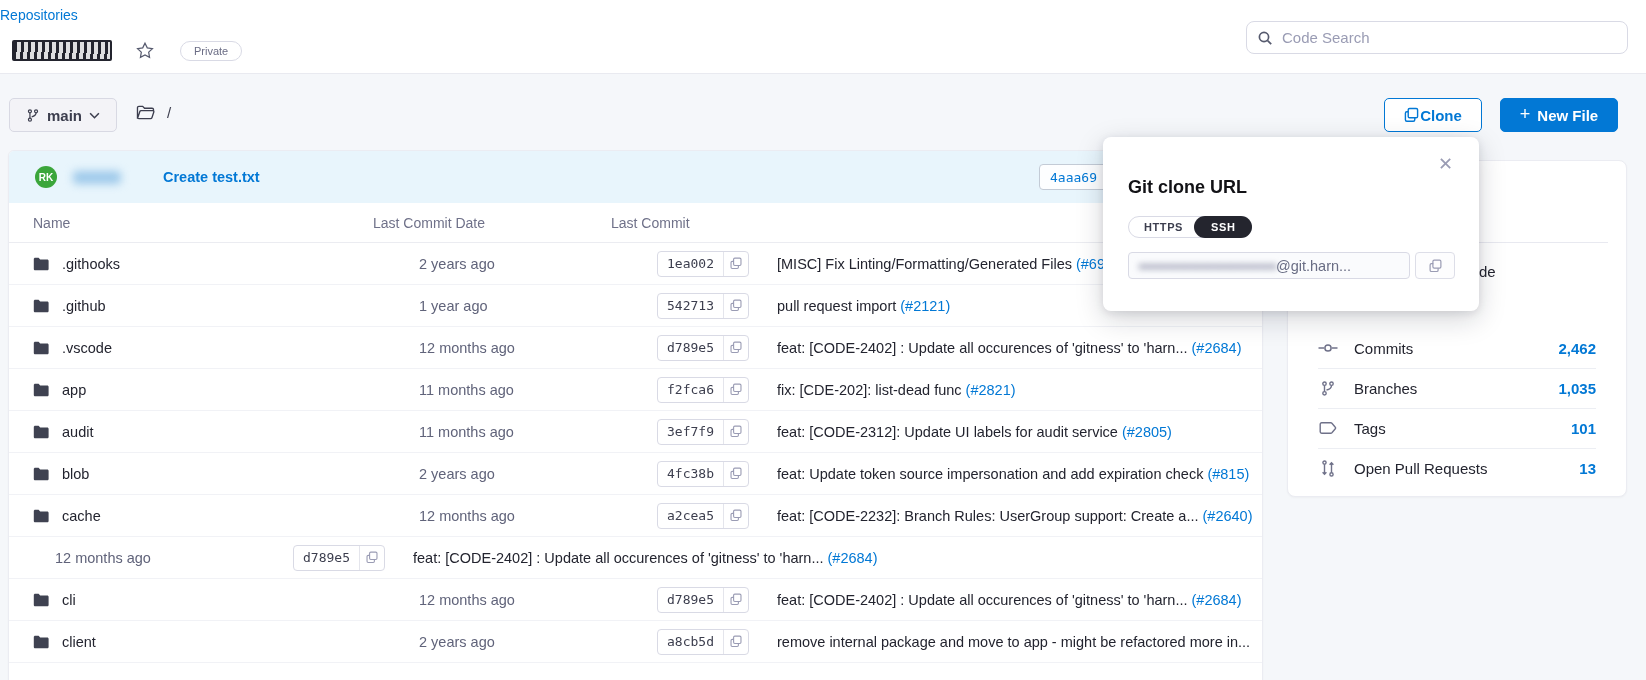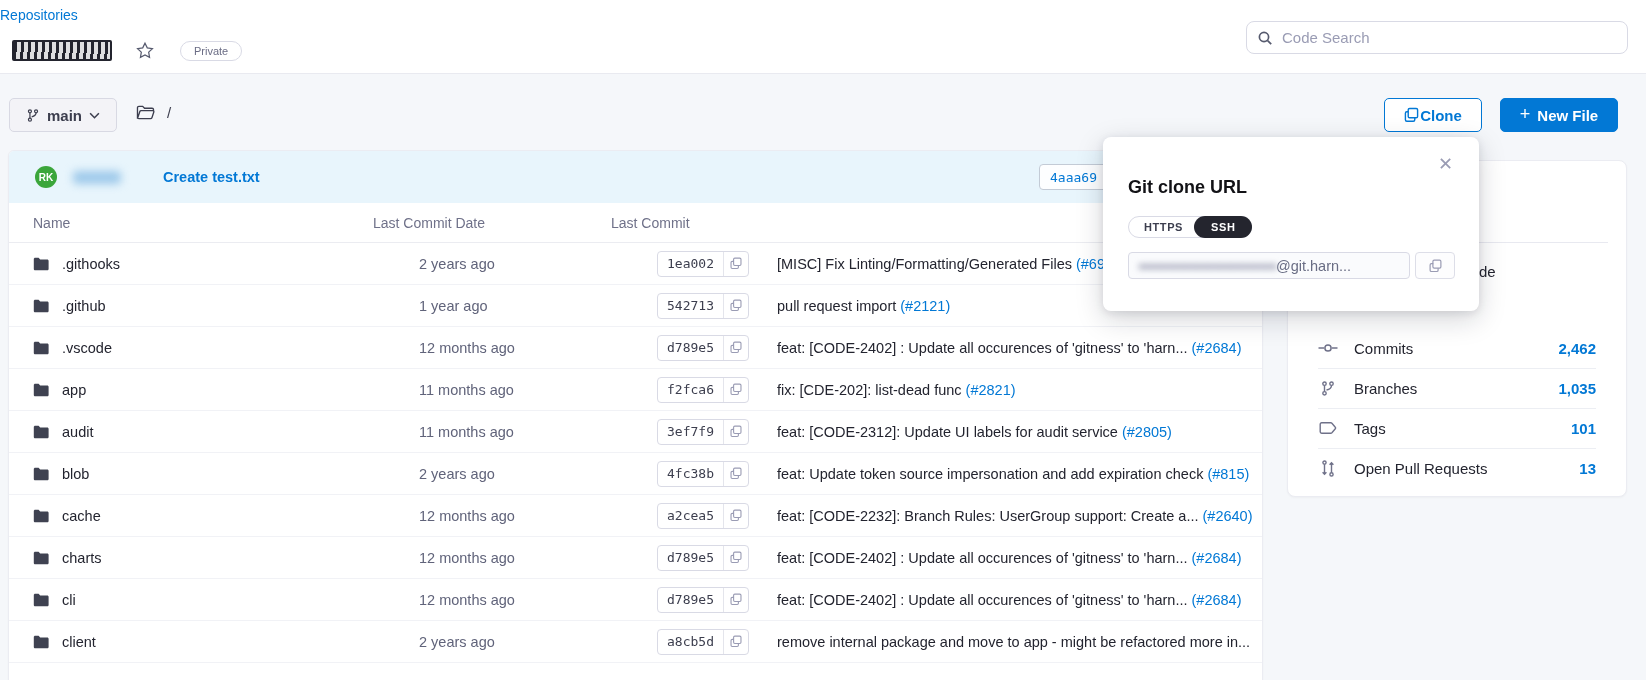--- a/index.html
+++ b/index.html
@@ -439,28 +439,20 @@
               </svg>
         </span>
       </span>
     </div>
     <div class="col-msg">
       <span class="msg-text">feat: [CODE-2232]: Branch Rules: UserGroup support: Create a...</span><a class="pr-link">(#2640)</a>
     </div>
   </div>
 
   <div class="trow">
-    <div class="col-name">
-      <span>
-        <svg width="16" height="14" viewBox="0 0 16 14" fill="#3f4251">
-              <path d="M.8 2.2C.8 1.4 1.4.8 2.2.8h3.4l1.6 1.7h7c.8 0 1.4.6 1.4 1.4v8c0 .8-.6 1.4-1.4 1.4H2.2c-.8 0-1.4-.6-1.4-1.4z"></path>
-            </svg>
-      </span>
-      <span class="fname">charts</span>
-    </div>
     <div class="col-date">12 months ago</div>
     <div class="col-sha">
       <span class="sha-chip">
         <span class="sha">d789e5</span>
         <span class="chip-sep"></span>
         <span class="chip-copy">
           <svg width="12" height="13" viewBox="0 0 14 15" fill="none" stroke="currentColor" stroke-width="1.3">
                 <rect x="4.2" y="1.2" width="8.6" height="8.6" rx="1.4"></rect>
                 <path d="M9.8 9.8v2.2c0 .8-.6 1.4-1.4 1.4H2.6c-.8 0-1.4-.6-1.4-1.4V6.4C1.2 5.6 1.8 5 2.6 5h2"></path>
               </svg>

